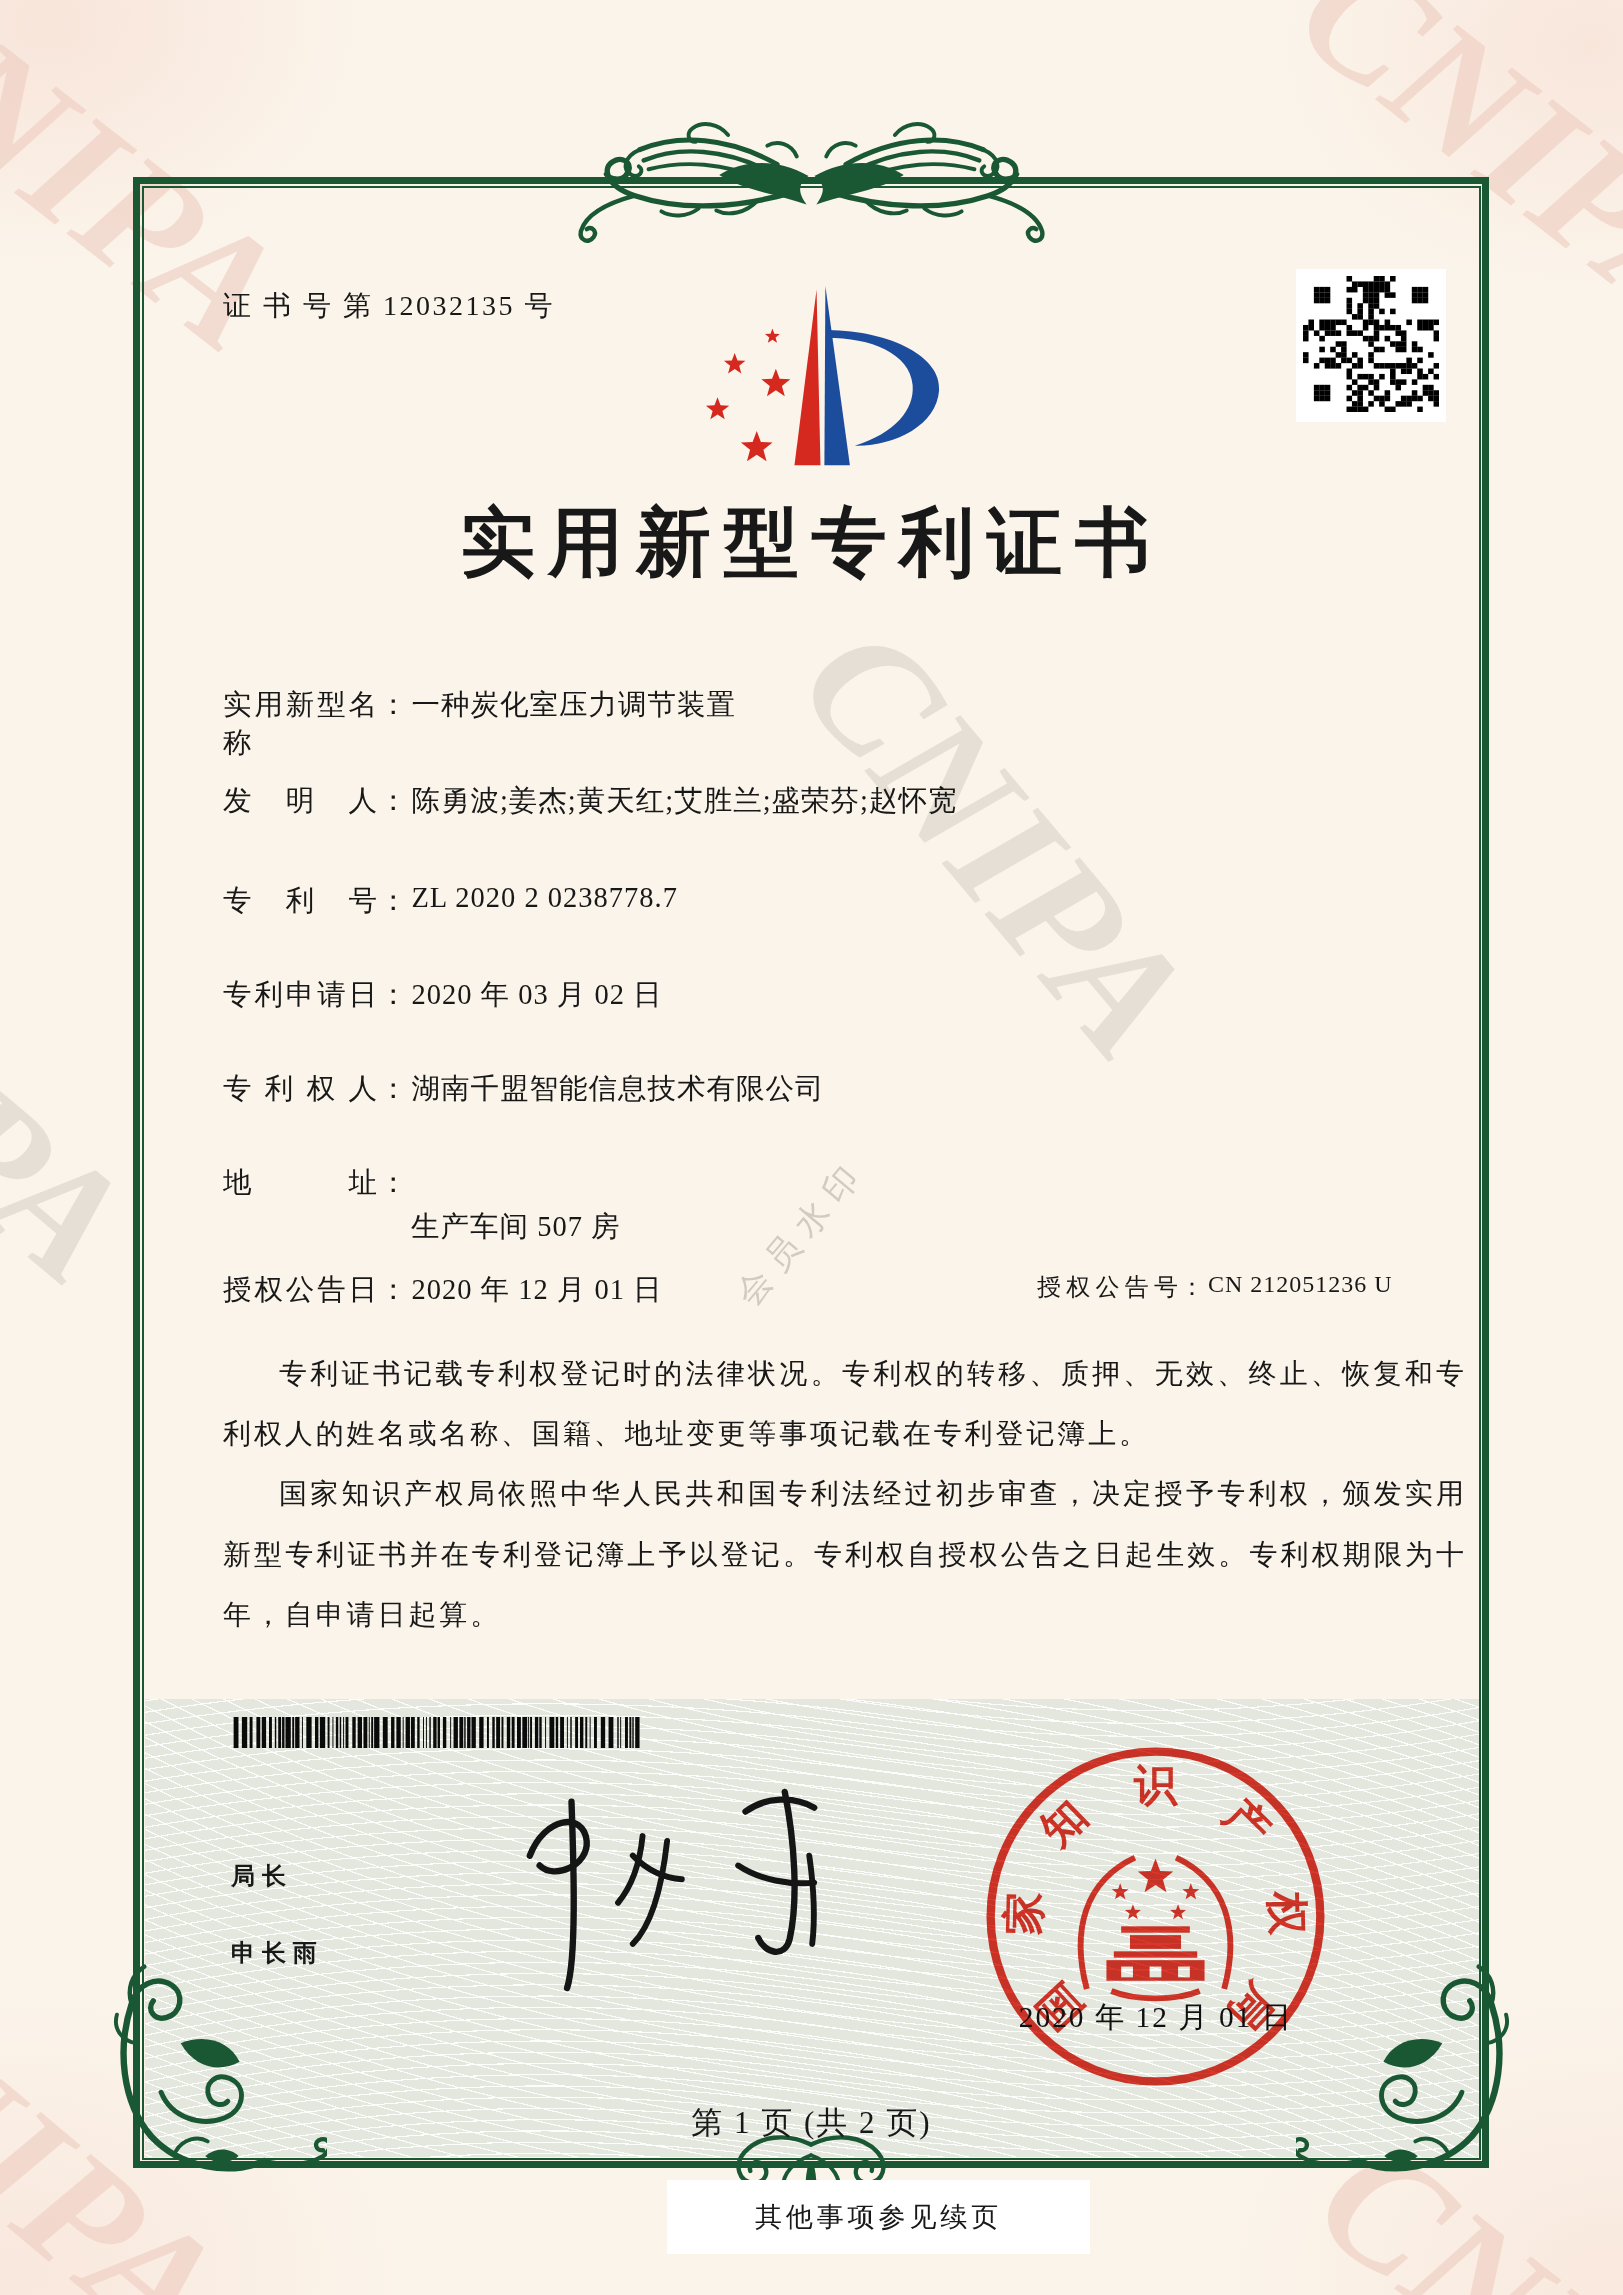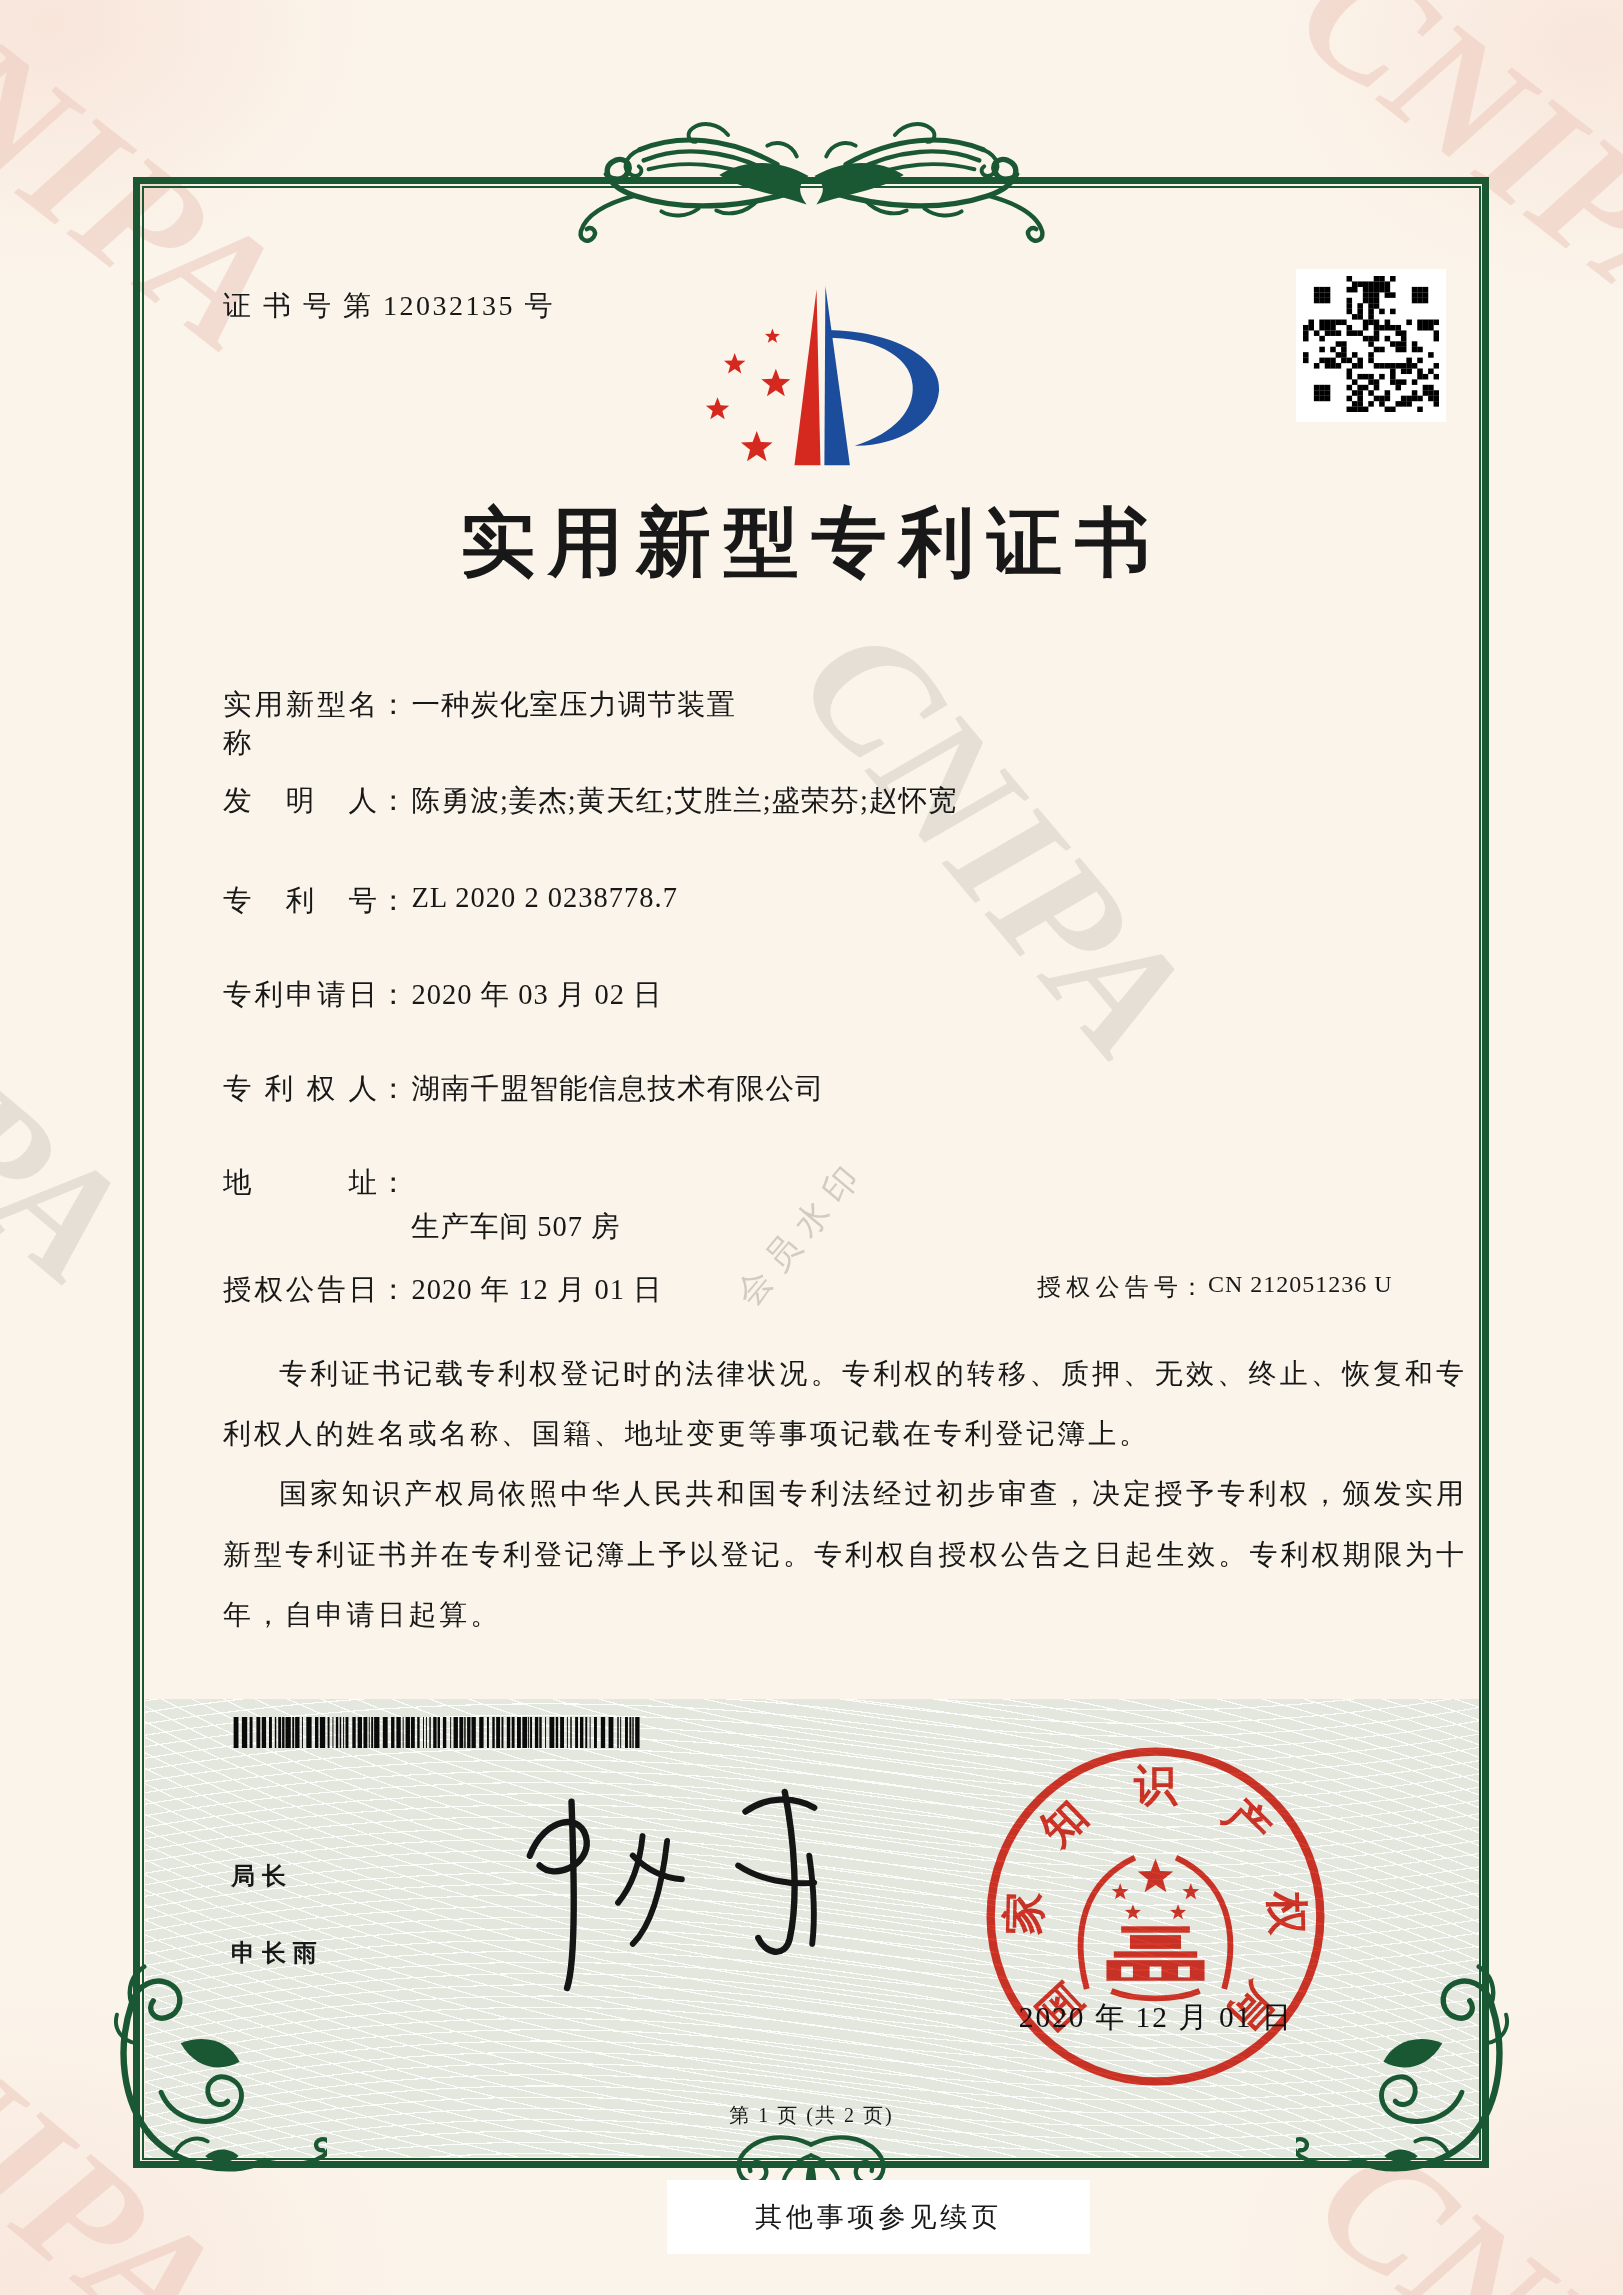--- a/index.html
+++ b/index.html
@@ -58,21 +58,21 @@
       letter-spacing:2.9px;text-align:justify;z-index:7;}
   .paras p{margin:0;text-indent:2em;}
 
   .director{left:231px;top:1860px;font-size:24px;font-weight:700;letter-spacing:6.9px;
       font-family:Liberation Sans, sans-serif;z-index:7;}
   .dirname{top:1937px;}
   .signature{left:471px;top:1782px;z-index:8;}
   .sealwrap{left:973px;top:1734px;z-index:8;opacity:.95;mix-blend-mode:multiply;}
   .sealdate{left:994px;top:1998px;width:324px;text-align:center;font-size:29.4px;
       letter-spacing:2px;color:#101010;z-index:9;}
-  .pageno{left:0;right:0;top:2102px;text-align:center;font-size:20px;letter-spacing:2px;z-index:7;}
+  .pageno{left:0;right:0;top:2102px;text-align:center;font-size:31px;letter-spacing:2px;z-index:7;}
   .footbox{left:667px;top:2180px;width:423px;height:74px;background:#fff;z-index:7;
       display:flex;align-items:center;justify-content:center;}
   .footbox span{font-size:27px;letter-spacing:3.9px;}
 
   .orn{z-index:6;}
   .orn svg{display:block;}
   .topOrn{left:550px;top:117px;}
   .blOrn{left:58px;top:1945px;}
   .brOrn{left:1296px;top:1945px;}
   .bcOrn{left:707px;top:2120px;}

